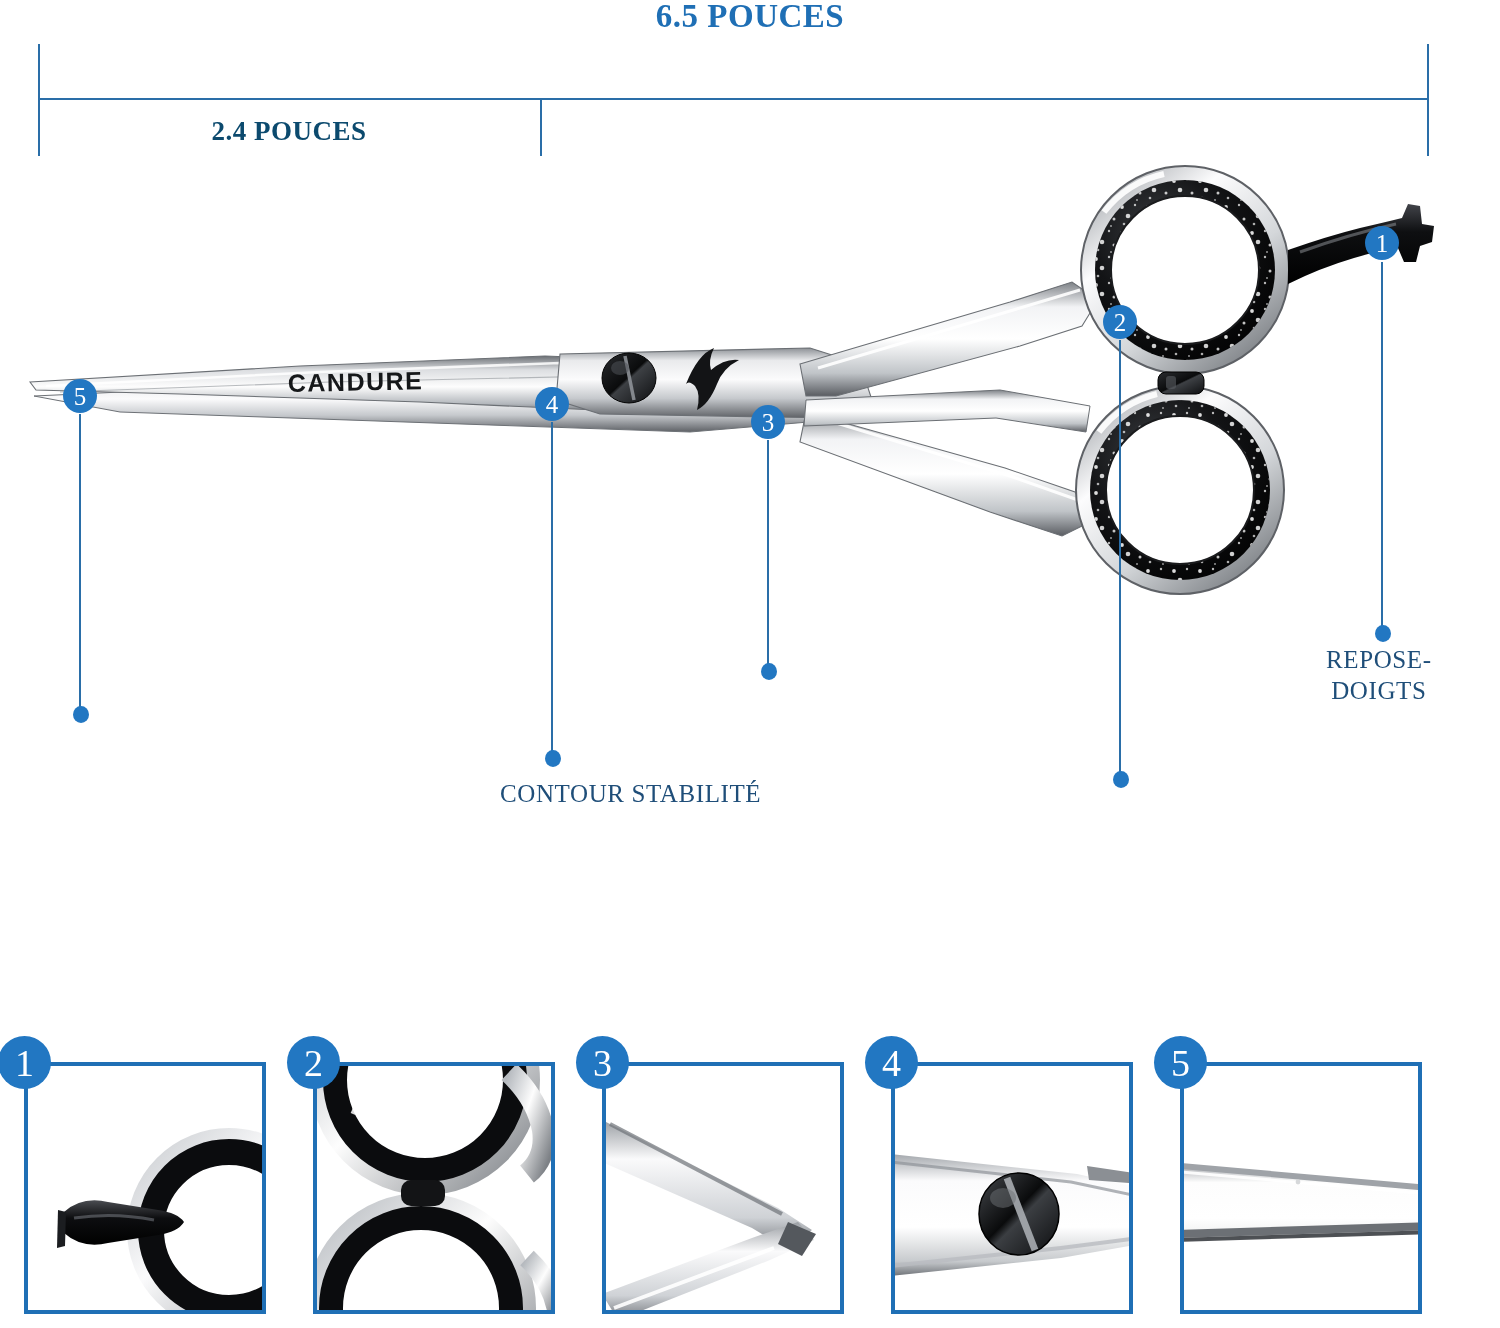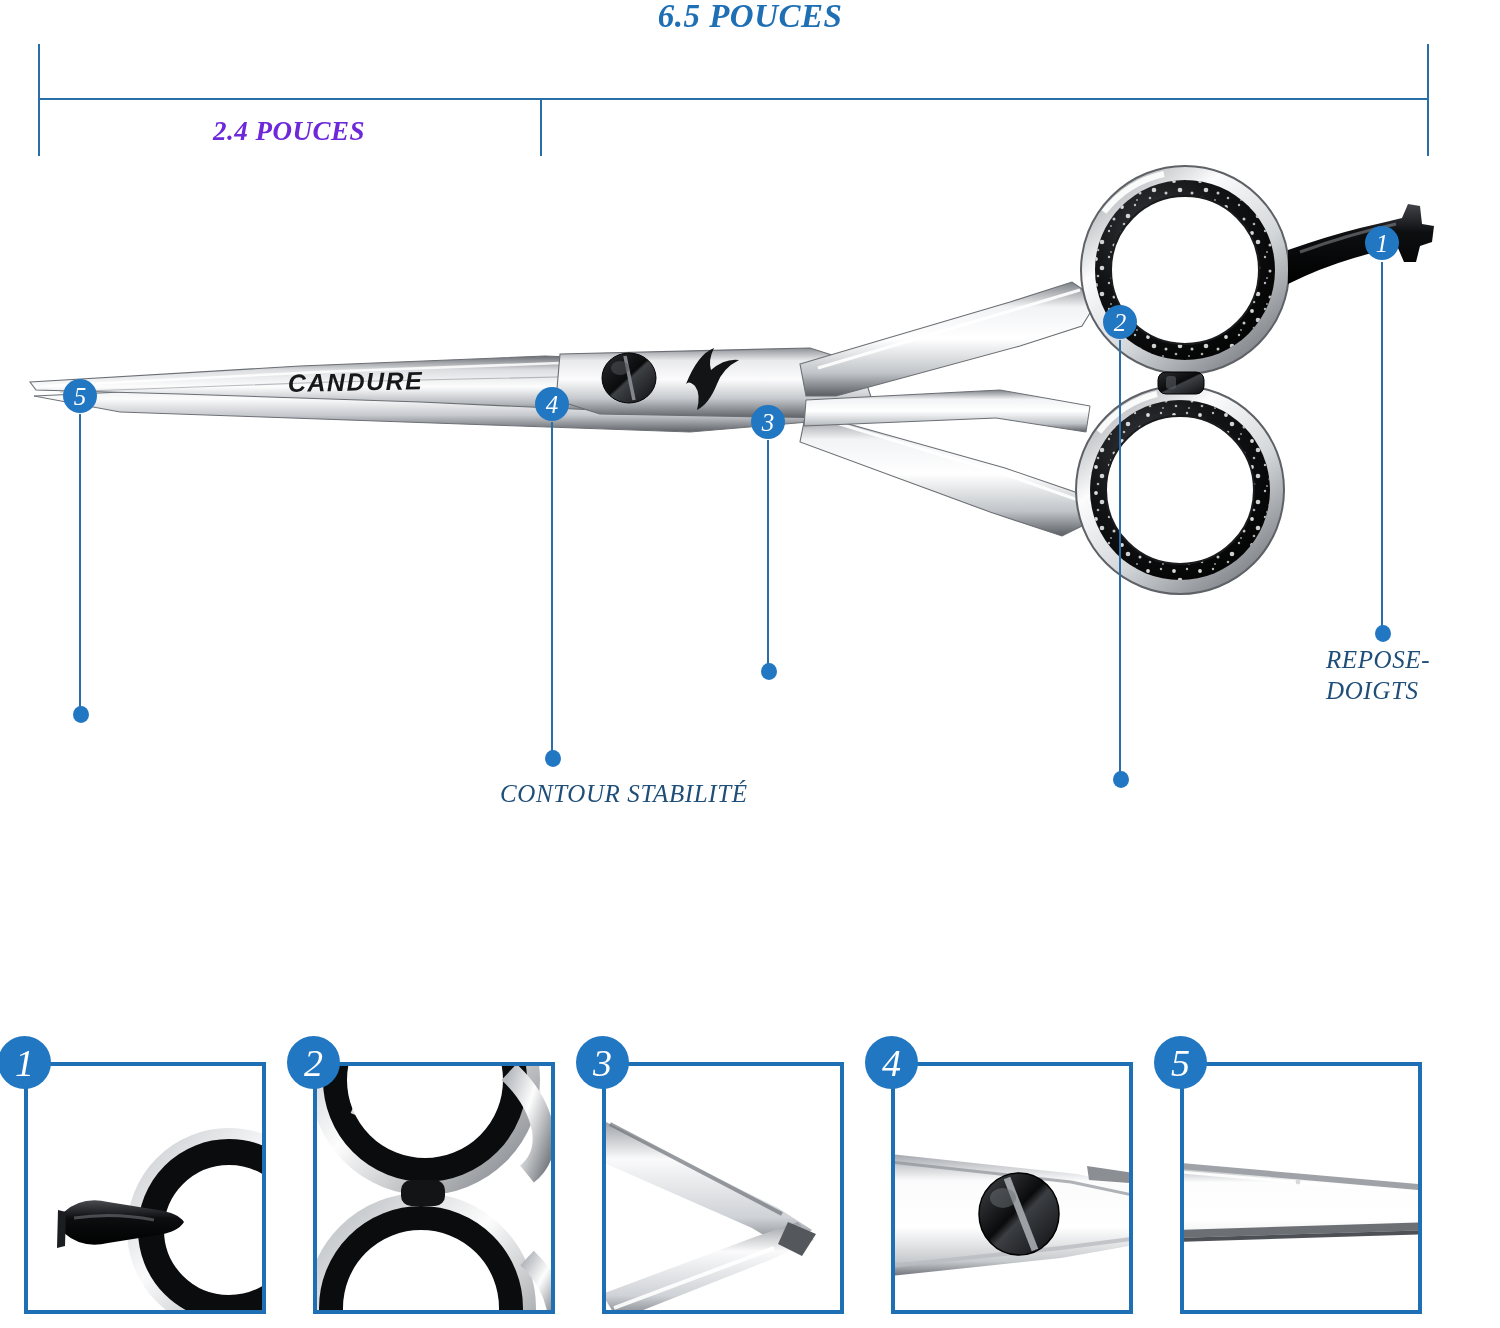--- a/index.html
+++ b/index.html
@@ -1,29 +1,29 @@
 <!DOCTYPE html>
 <html><head>
 <meta charset="utf-8">
 <style>
   html,body{margin:0;padding:0;background:#ffffff;}
   body{width:1500px;height:1328px;position:relative;overflow:hidden;
        font-family:"Liberation Serif", serif;}
-  .stage{position:absolute;left:0;top:0;width:1324px;height:1328px;font-style:italic;}
+  .stage{position:absolute;left:0;top:0;width:1324px;height:1328px;}
 
   
   #dim-title{
     position:absolute;left:0;top:-2px;width:1500px;text-align:center;
     font-family:"Liberation Serif", serif;font-weight:bold;font-size:33px;
     letter-spacing:.5px;color:#1f6fb5;
   }
   #dim-sub{
     position:absolute;left:38px;top:116px;width:502px;text-align:center;
     font-family:"Liberation Serif", serif;font-weight:bold;font-size:27px;
-    letter-spacing:.5px;color:#6d28d9;
+    letter-spacing:.5px;color:#0c4a6e;
   }
   .dimline{position:absolute;background:#2a6ea8;}
   .dimline.h{height:2px;}
   .dimline.v{width:2px;}
 
   
   #scissors{position:absolute;left:0;top:150px;width:1500px;height:480px;}
 
   
   .badge{
@@ -214,21 +214,21 @@
 
   <div class="leader" style="left:767px;top:440px;height:229px;"></div>
   <div class="leaddot" style="left:768px;top:663px;"></div>
 
   <div class="leader" style="left:551px;top:422px;height:334px;"></div>
   <div class="leaddot" style="left:552px;top:750px;"></div>
 
   <div class="leader" style="left:79px;top:414px;height:298px;"></div>
   <div class="leaddot" style="left:80px;top:706px;"></div>
 
-  <div class="calloutlabel" style="left:1326px;top:644px;">REPOSE-DOIGTS</div>
+  <div class="calloutlabel" style="left:1326px;top:644px;text-align:center;">REPOSE-DOIGTS</div>
 
 
 
   <div class="calloutlabel" style="left:500px;top:778px;">CONTOUR STABILITÉ</div>
 
 
   <div id="panels">
 
     <div class="panel" style="left:24px;">
       <svg class="ph" viewBox="0 0 250 260">

